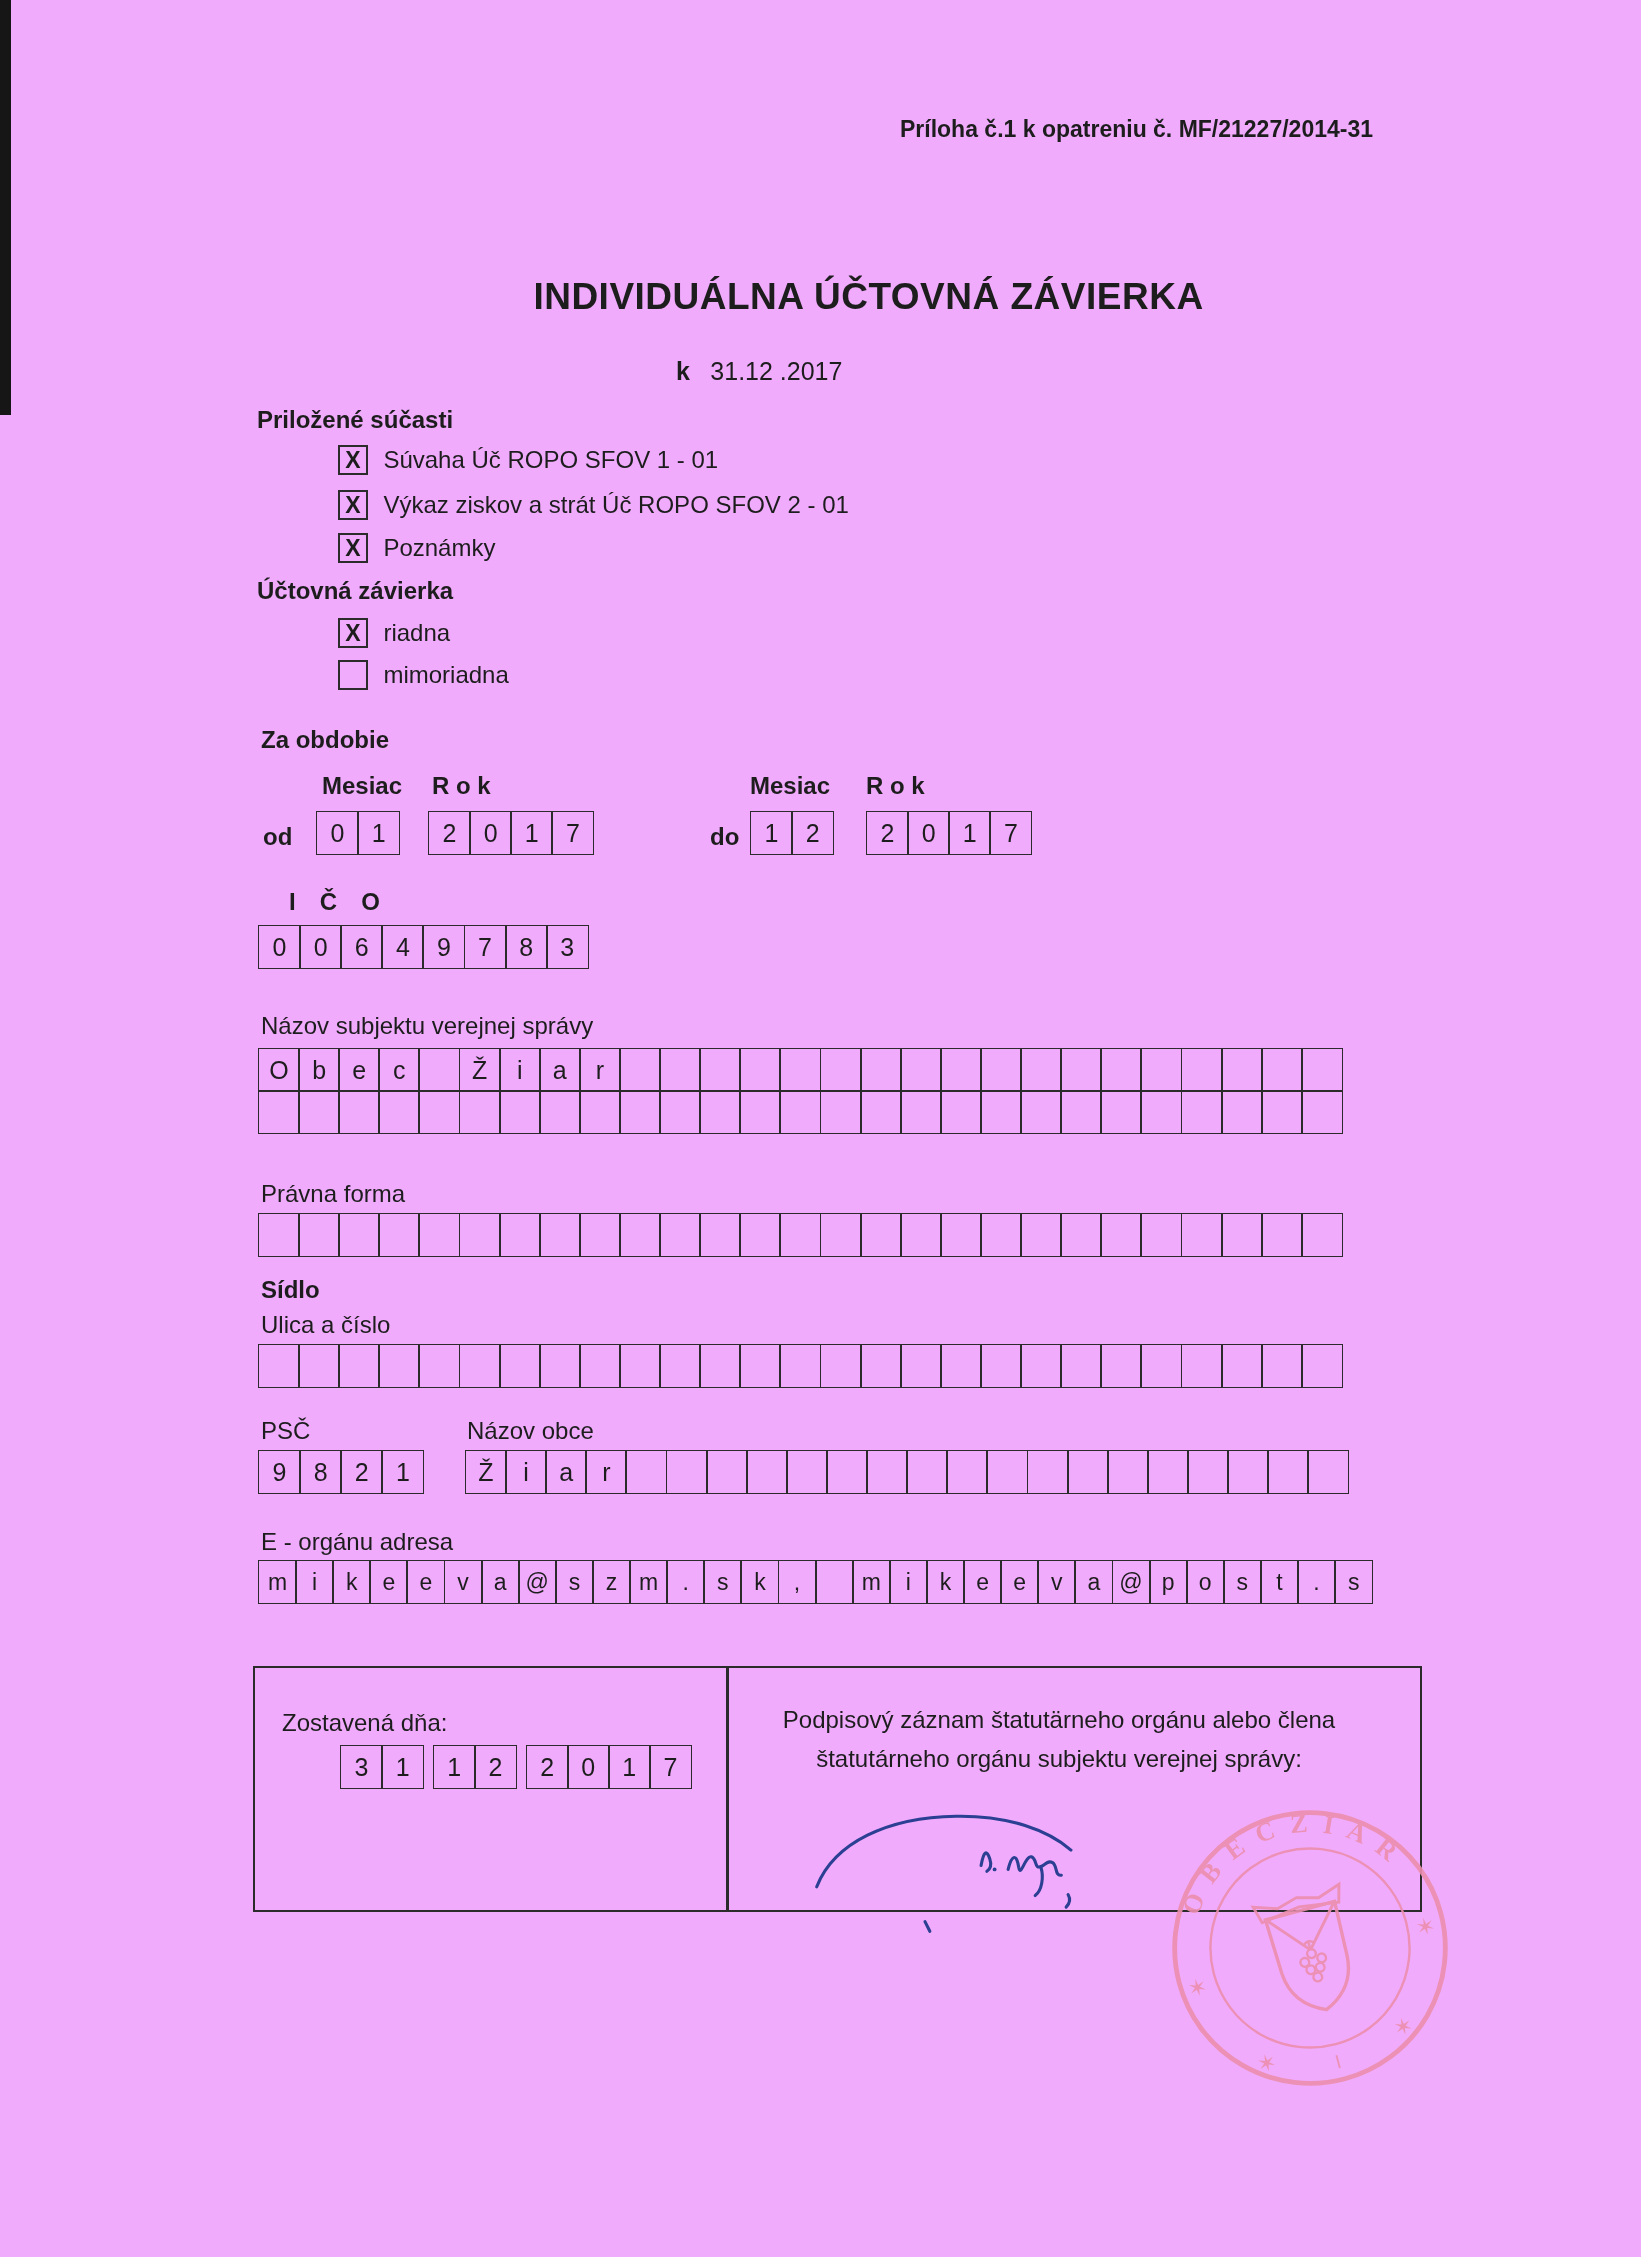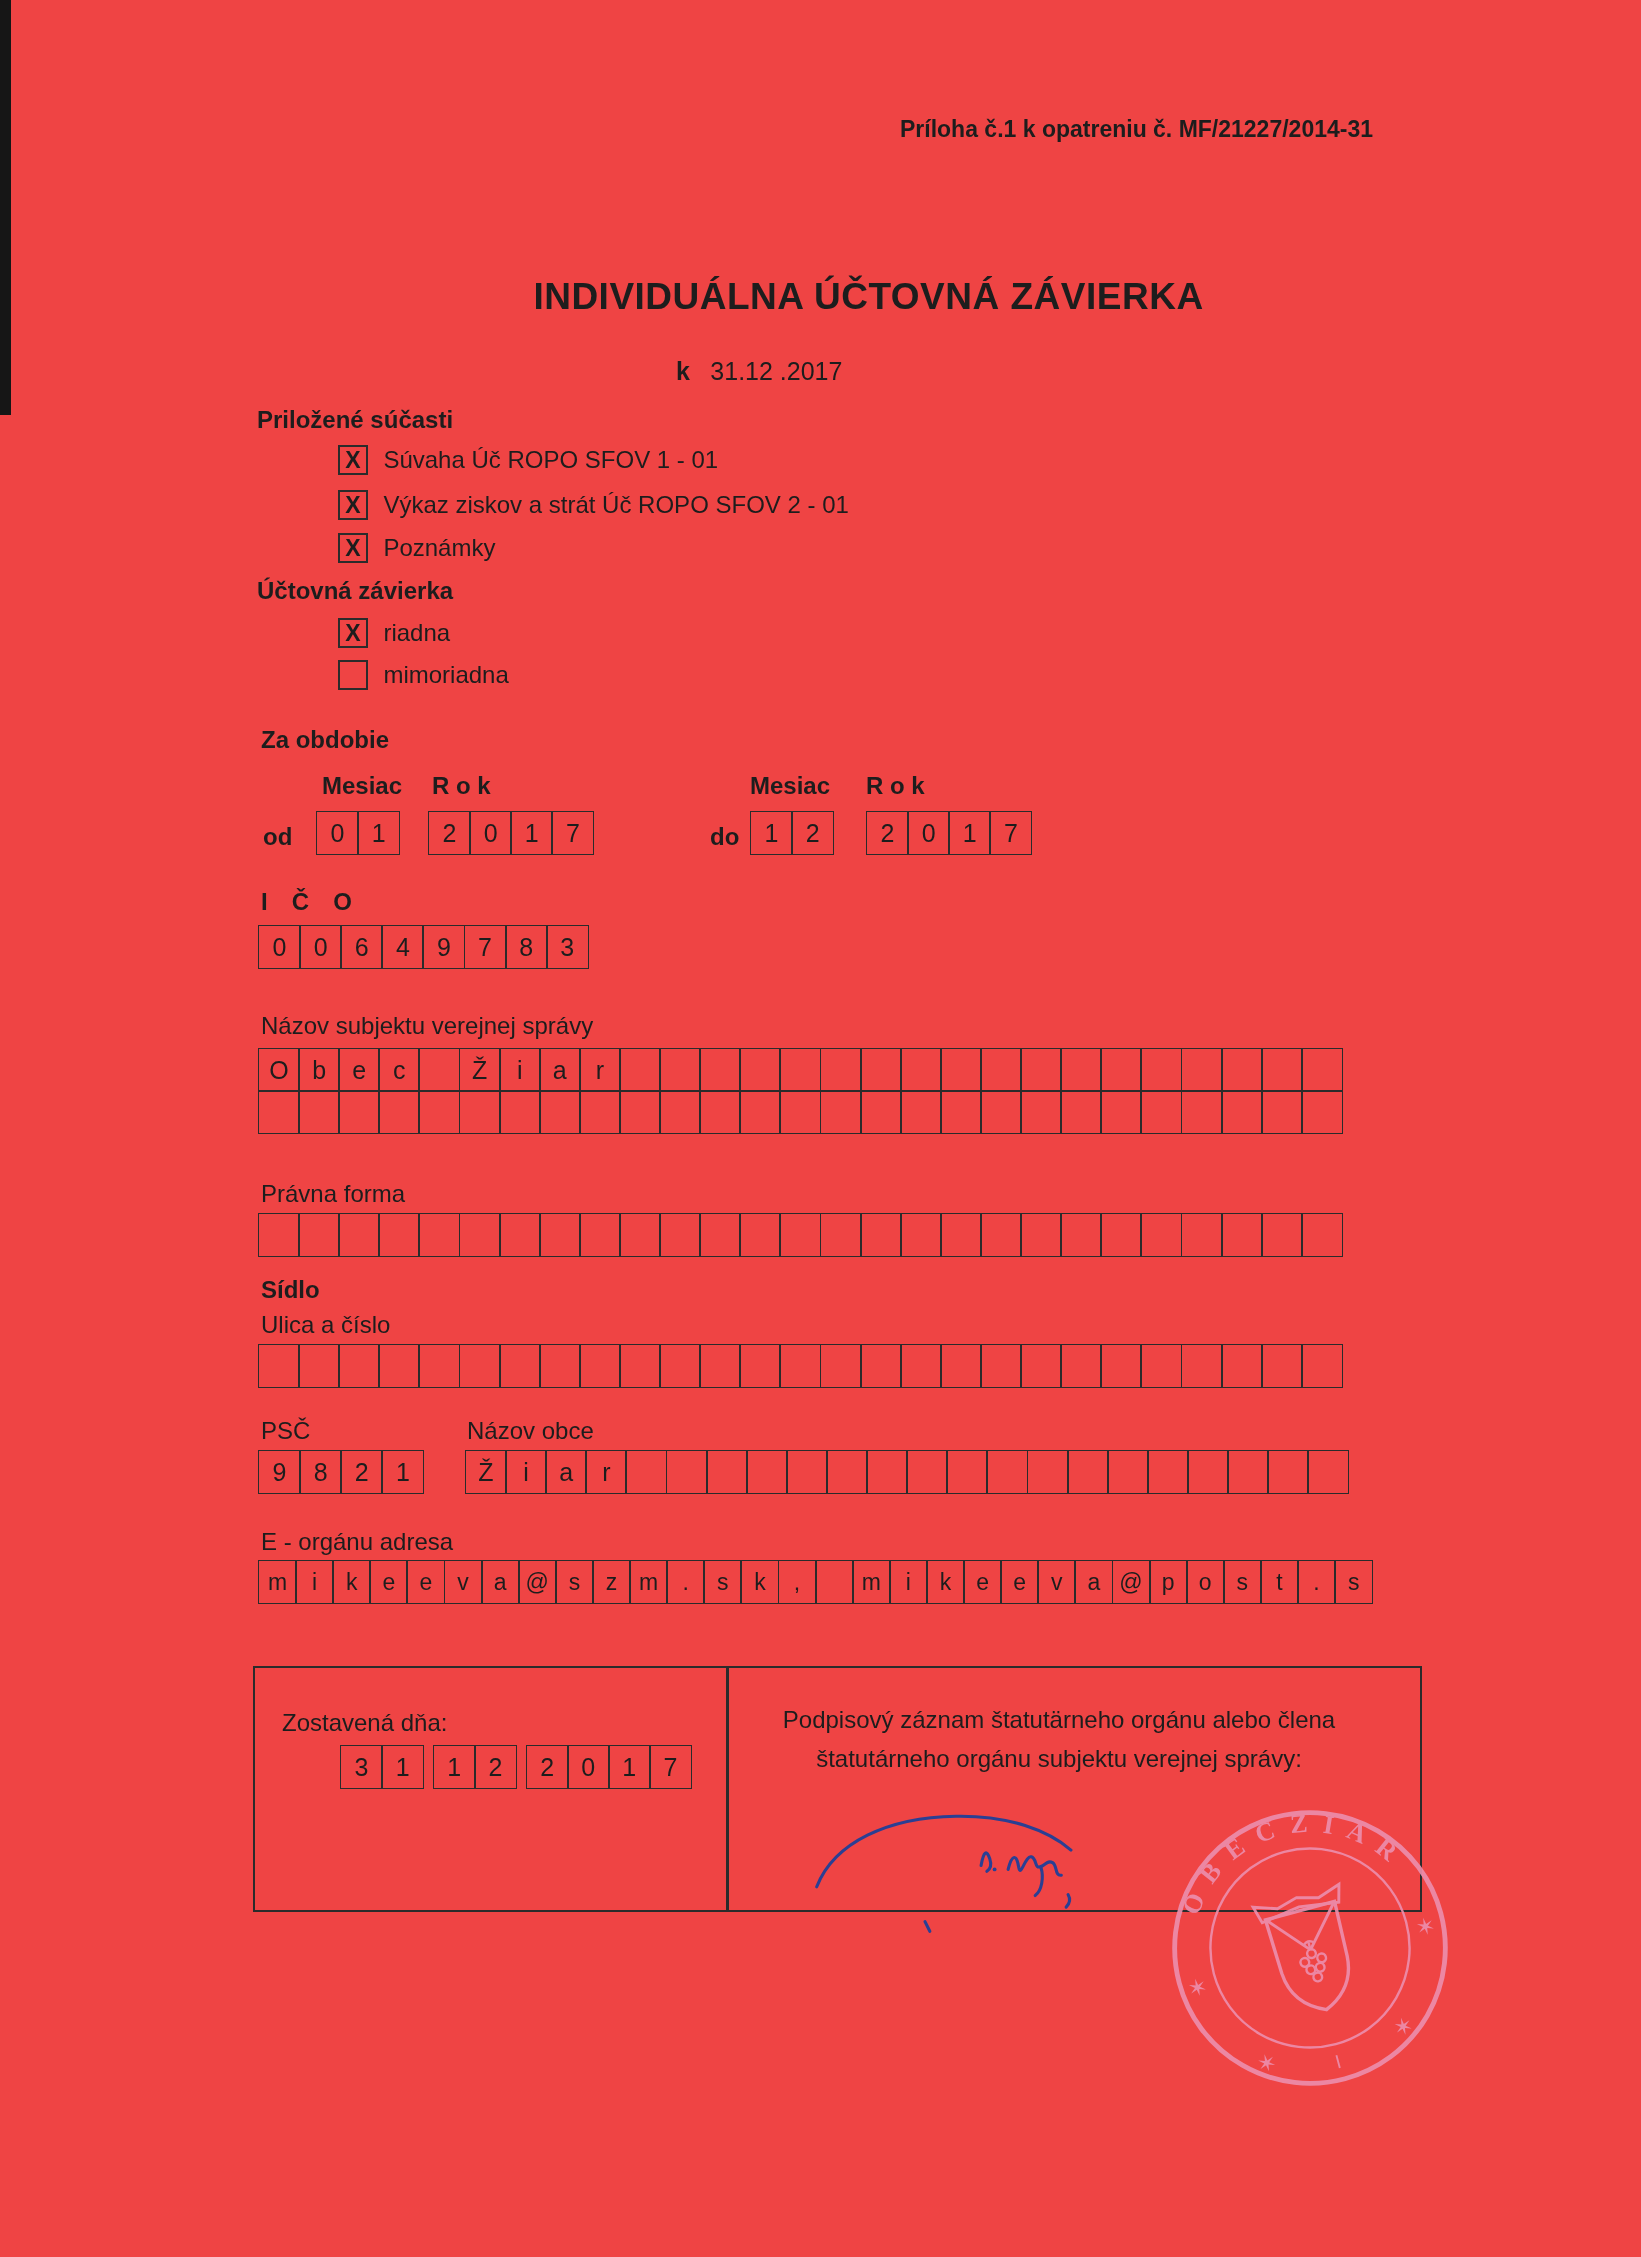--- a/index.html
+++ b/index.html
@@ -1,29 +1,29 @@
 <!DOCTYPE html>
 <html><head>
 <meta charset="utf-8">
 <style>
   * { margin:0; padding:0; box-sizing:border-box; }
   html,body { background:#fff; }
   .page {
     position:relative; width:1641px; height:2257px;
-    background:#ef4444; color:#1d1d1d;
+    background:#f0abfc; color:#1d1d1d;
     font-family:"Liberation Sans", sans-serif;
     overflow:hidden;
   }
   .abs { position:absolute; }
   .b { font-weight:bold; }
   .note { font-size:23px; font-weight:bold; }
   .title { font-size:37px; font-weight:bold; letter-spacing:0.5px; width:100%; text-align:center;margin-left:48px; }
   .label { font-size:24px; }
   .h { font-size:24px; font-weight:bold; }
-  .sp { letter-spacing:8.7px; }
+  .sp { letter-spacing:8.7px;margin-left:28px; }
   .grid { display:flex; }
   .cell {
     width:42px; height:44px; flex:0 0 auto;
     border:1.9px solid #2b2b2b;
     display:flex; align-items:center; justify-content:center;
     font-size:25px;
   }
   .cell + .cell { margin-left:-1.9px; }
   .grid.digits .cell { width:43px; }
   .grid.email .cell { width:39px; font-size:23px; }

